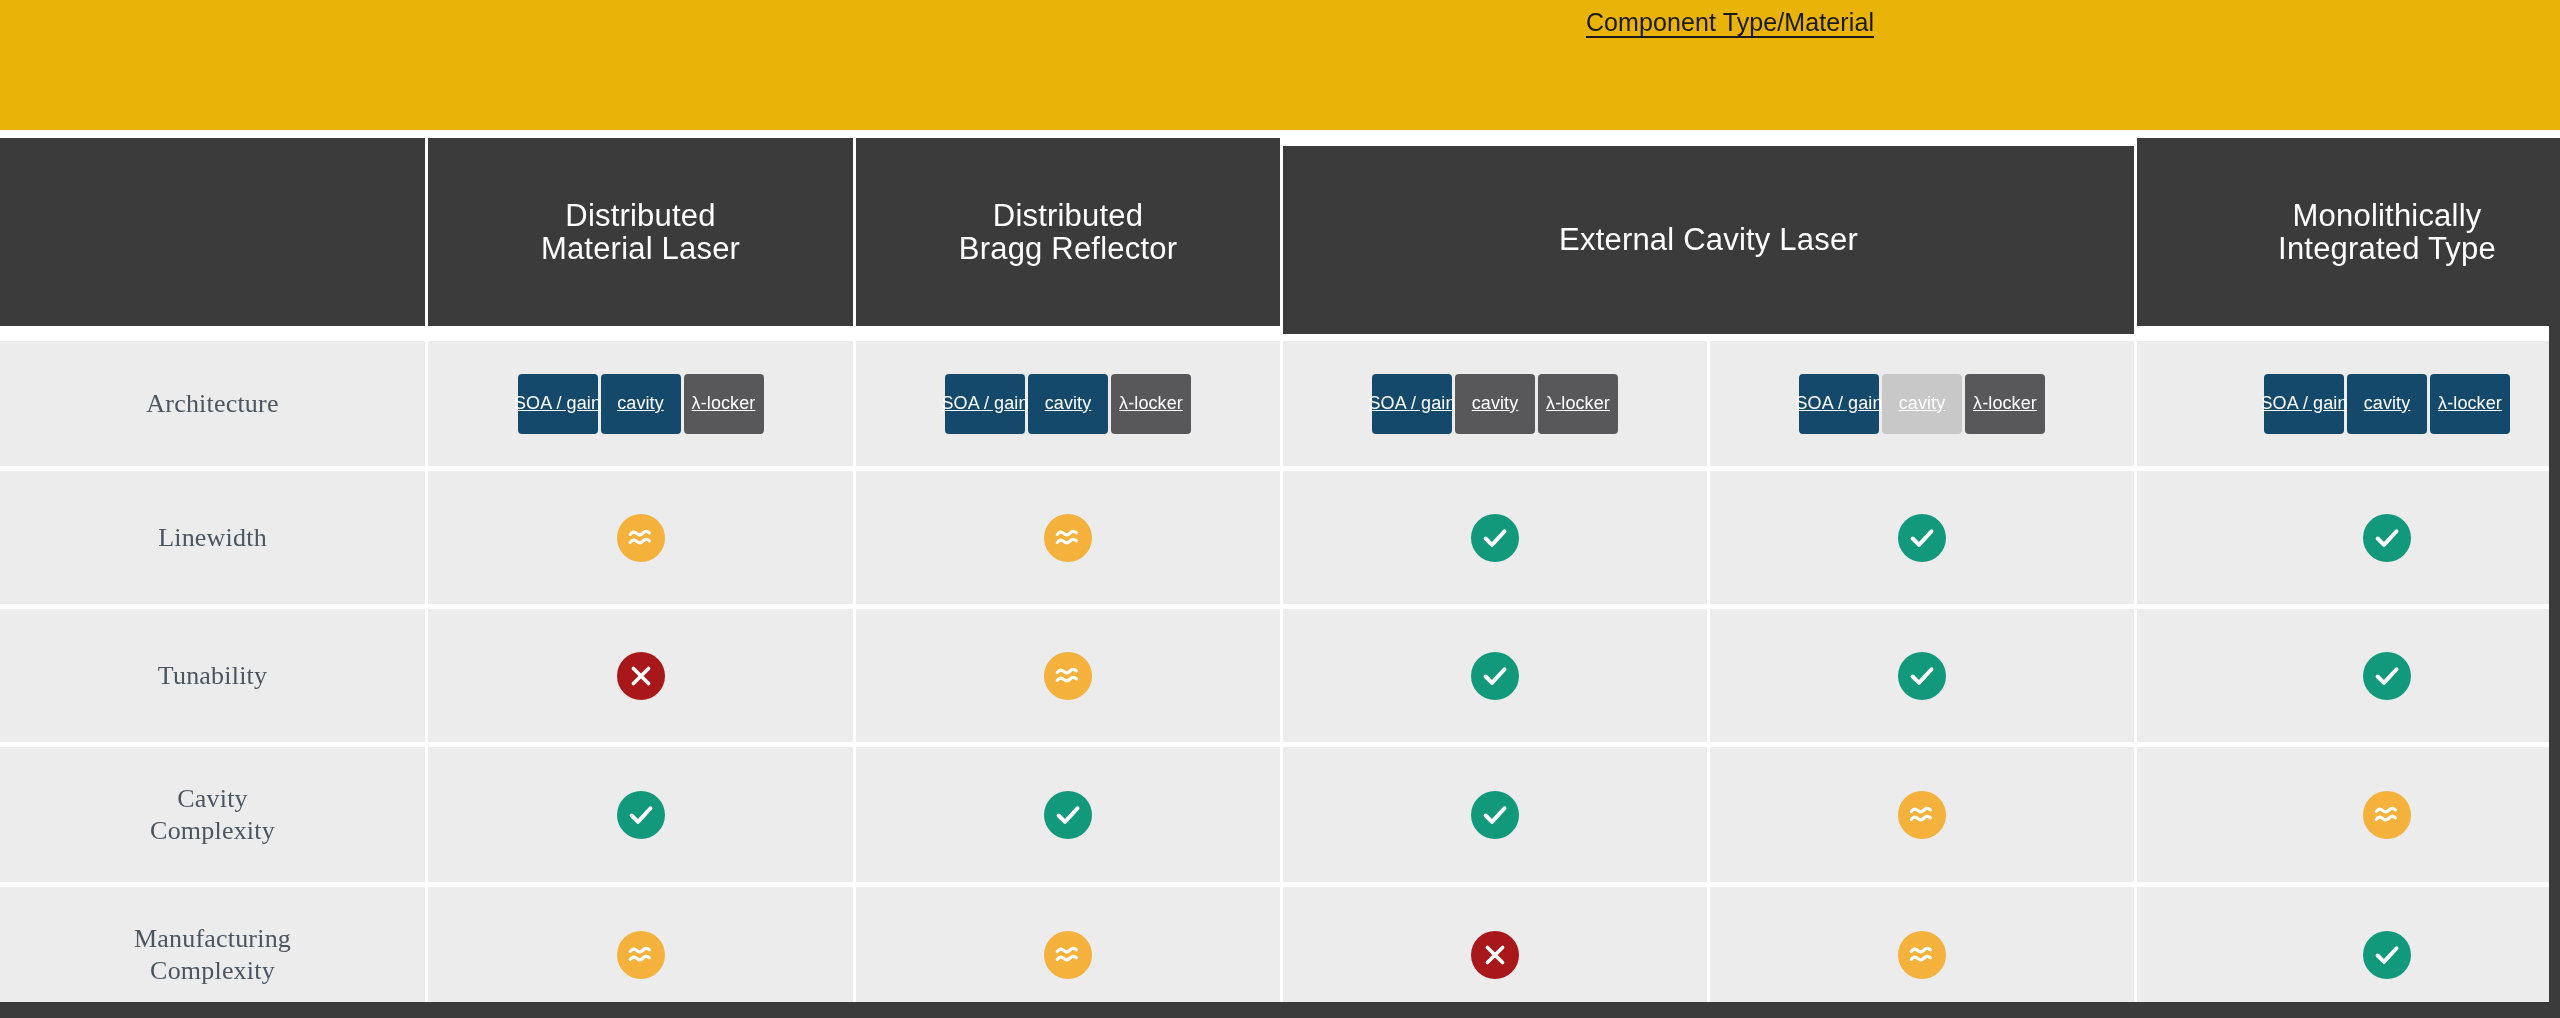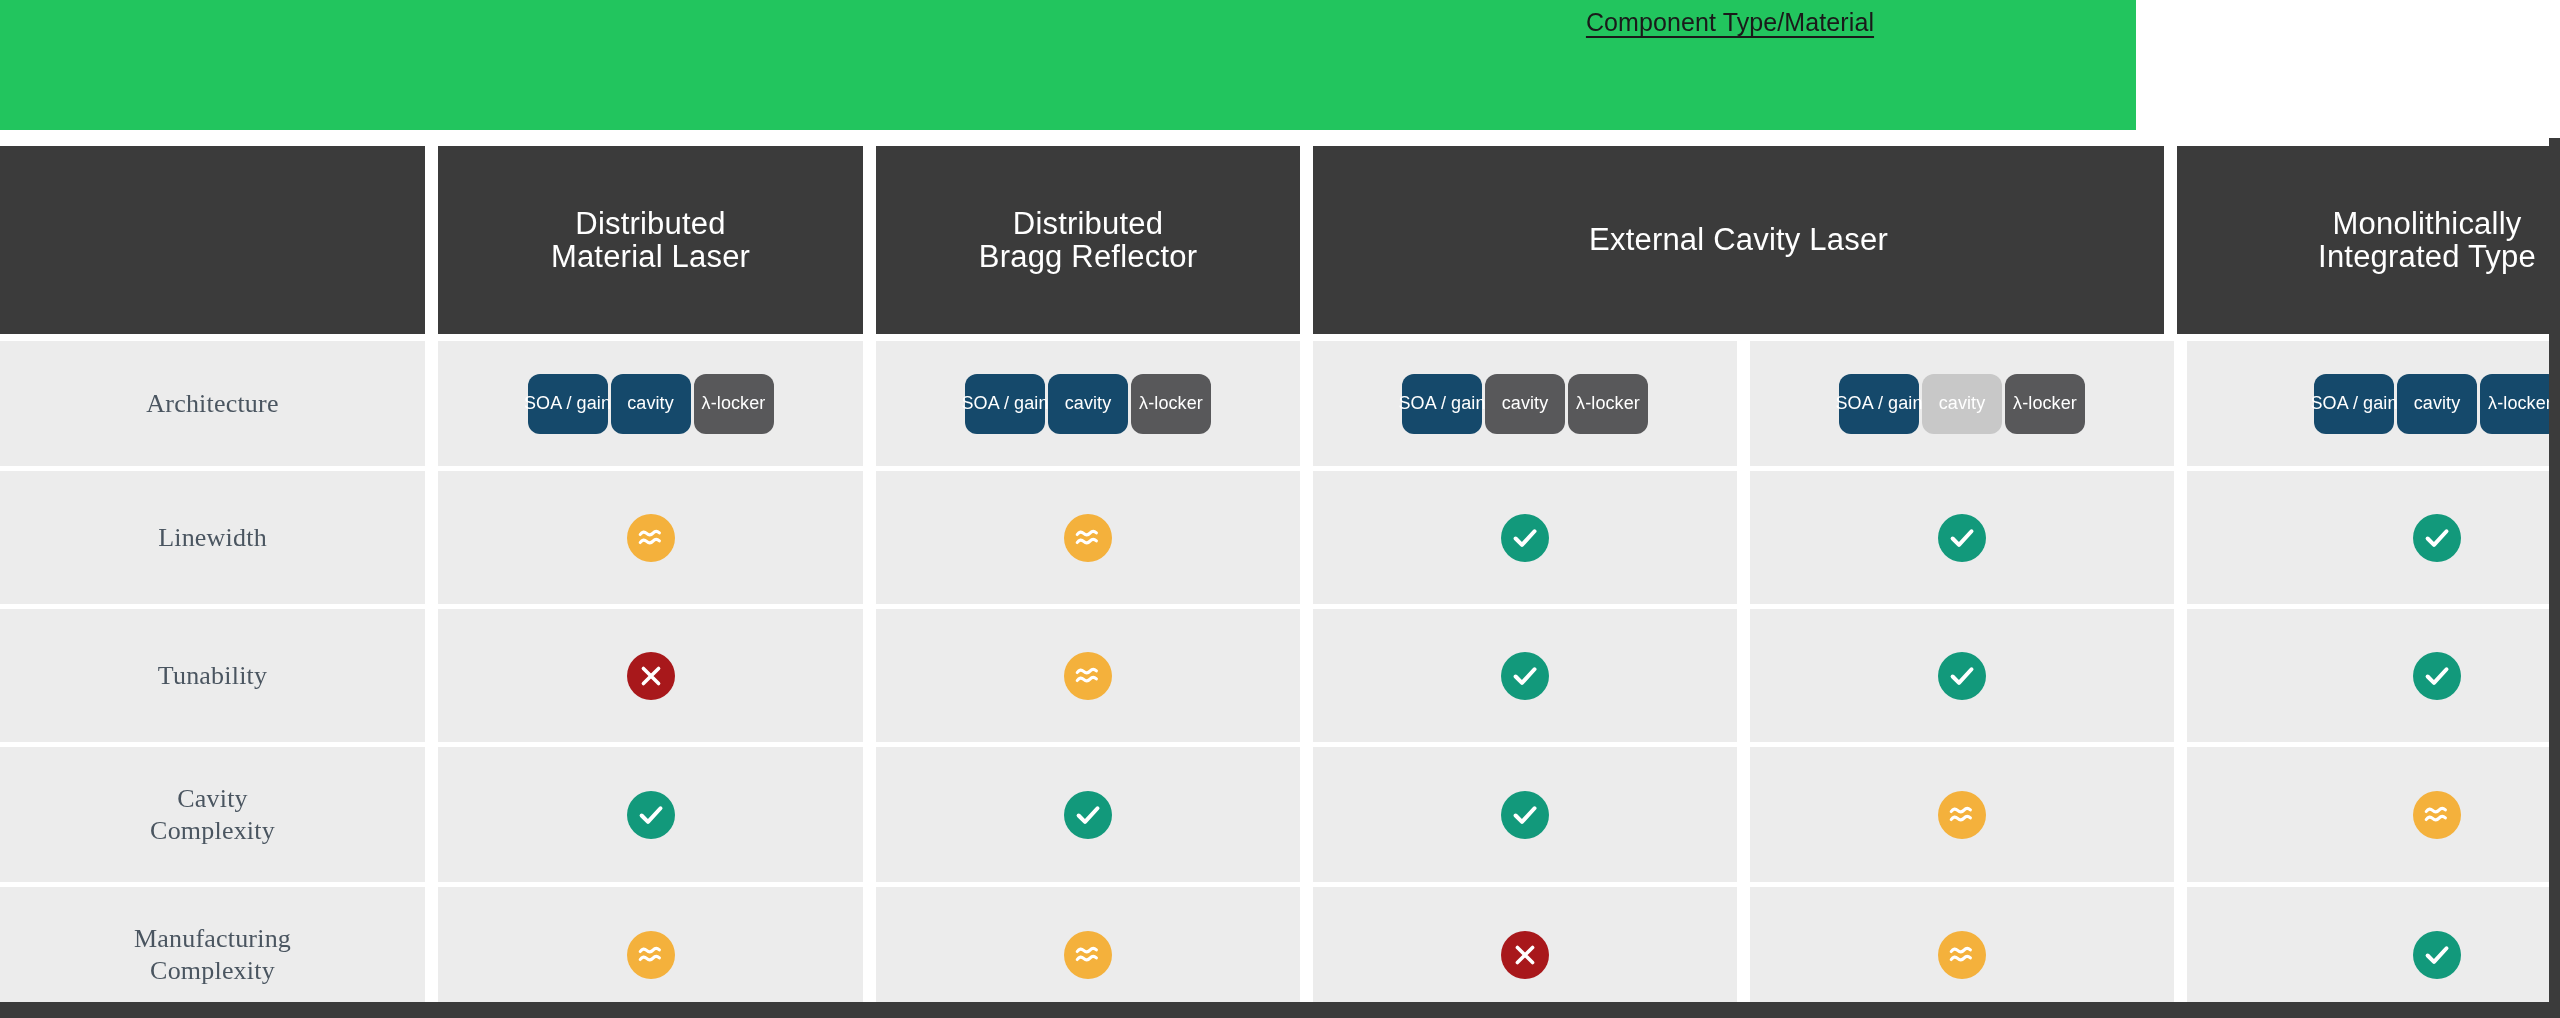--- a/index.html
+++ b/index.html
@@ -7,22 +7,22 @@
     width: 2560px; height: 1018px;
     background: #ffffff;
     font-family: "Liberation Sans", sans-serif;
     overflow: hidden;
   }
 
   
   .legend {
     position: absolute;
     left: 0; top: 0;
-    width: 2136px; height: 130px;
-    background: #22c55e;
+    width: 2560px; height: 130px;
+    background: #eab308;
   }
   .legend-title {
     position: absolute;
     left: 1568px; top: 8px;
     width: 324px;
     text-align: center;
     font-size: 25px;
     color: #1a1a1a;
     text-decoration: underline;
     text-underline-offset: 5px;
@@ -51,23 +51,22 @@
   .matrix {
     position: absolute;
     left: 0; top: 138px;
     width: 2549px;
     height: 865px;
   }
 
   .row {
     display: flex;
     width: 100%;
-    gap: 13px;
+    gap: 3px;
     margin-bottom: 5px;
-    align-items: flex-end;
   }
 
   
   .row.head { margin-bottom: 7px; }
   .cell {
     background: #ECECEC;
     display: flex;
     align-items: center;
     justify-content: center;
     position: relative;
@@ -110,27 +109,28 @@
     font-family: Liberation Serif, serif;
   }
 
   
   .chips {
     display: flex;
     gap: 3px;
   }
   .chip {
     height: 60px;
-    border-radius: 12px;
+    border-radius: 4px;
     display: flex;
     align-items: center;
     justify-content: center;
     font-size: 18px;
     letter-spacing: 0.1px;
     white-space: nowrap;
+    text-decoration: underline;
   }
   .chip.w-soa  { width: 80px; }
   .chip.w-cav  { width: 80px; }
   .chip.w-lock { width: 80px; }
   .chip.inp    { background: #15496B; color: #ffffff; }
   .chip.free   { background: #58585A; color: #ffffff; }
   .chip.sip    { background: #C8C8C8; color: #ffffff; }
 
   
   .status {

